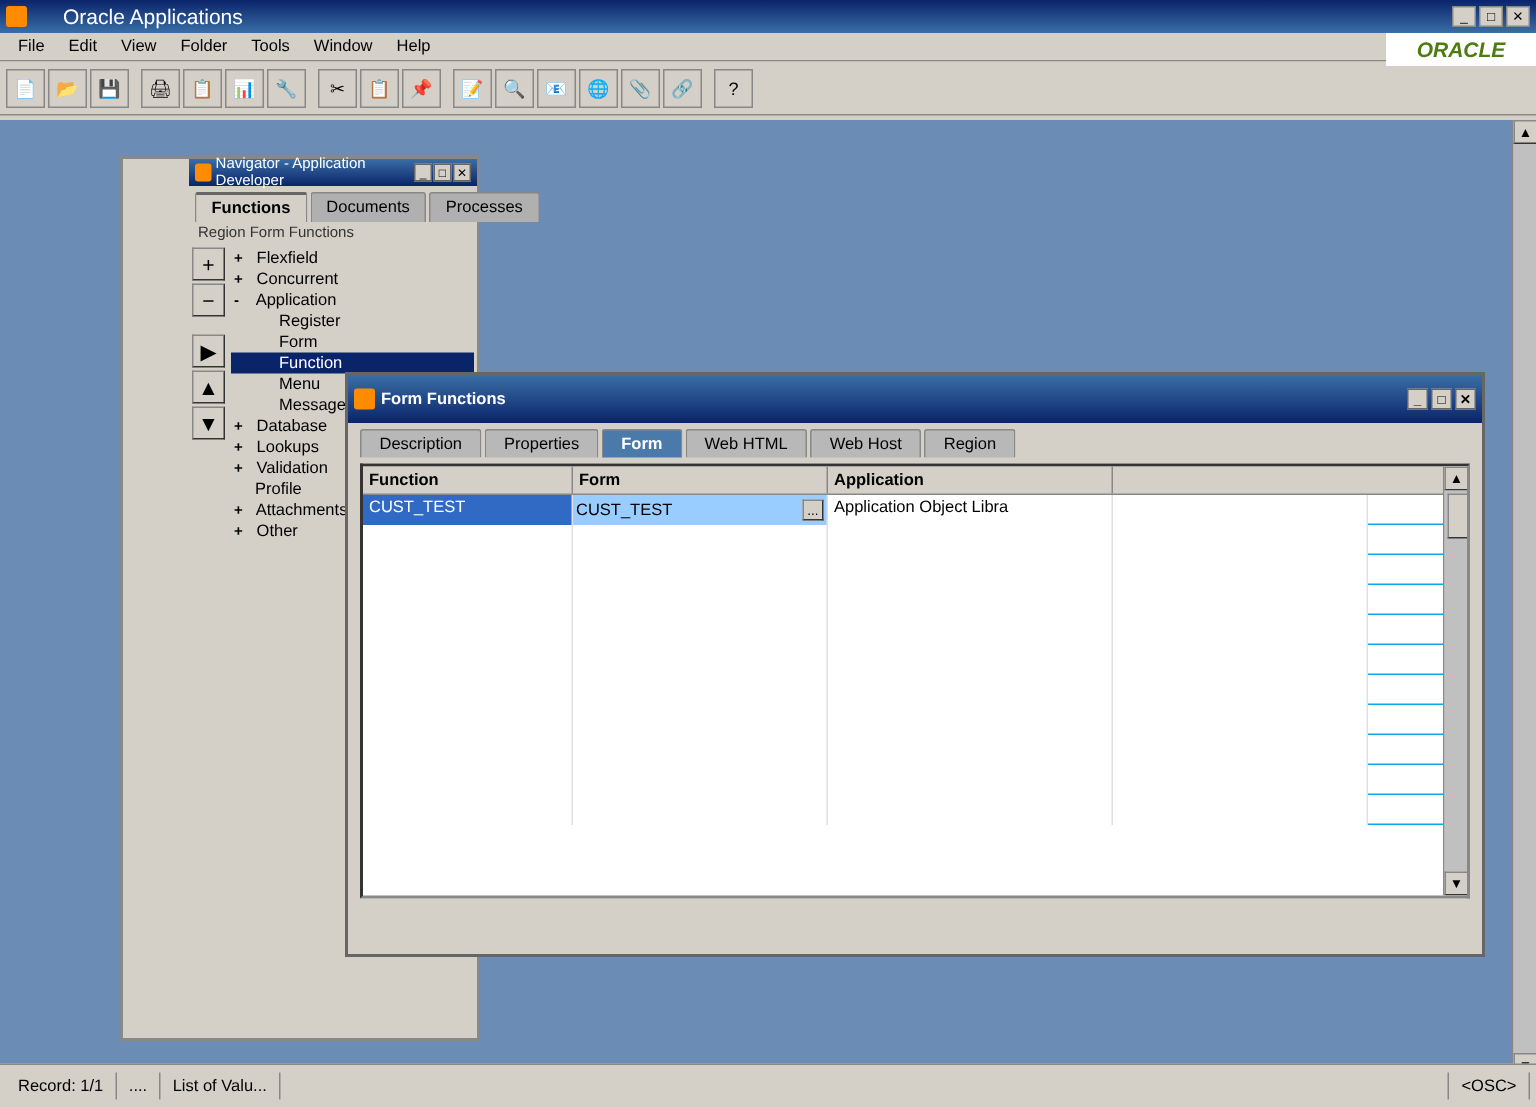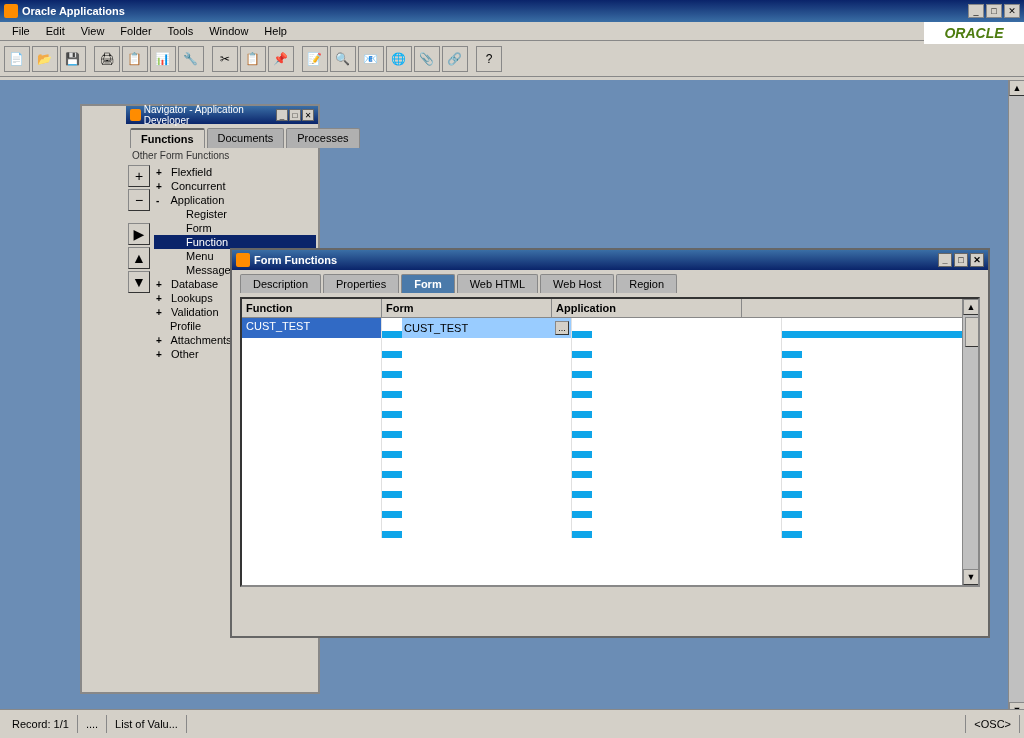--- a/index.html
+++ b/index.html
@@ -10,21 +10,21 @@
       background: linear-gradient(to bottom, #0a246a, #3a6ea5);
       color: white;
       height: 22px;
       display: flex;
       align-items: center;
       padding: 0 4px;
       justify-content: space-between;
     }
     .title-bar-left { display: flex; align-items: center; gap: 4px; }
     .title-bar-icon { width: 14px; height: 14px; background: #ff8c00; border-radius: 2px; }
-    .title-bar-text { font-size: 11px; font-weight: bold; }
+    .title-bar-text { font-size: 14px; font-weight: normal; margin-left: 20px; }
     .title-bar-buttons { display: flex; gap: 2px; }
     .title-btn { width: 16px; height: 14px; background: #d4d0c8; border: 1px solid #888; font-size: 9px; display: flex; align-items: center; justify-content: center; cursor: pointer; color: black; }
 
     
     .menu-bar {
       background: #d4d0c8;
       height: 19px;
       display: flex;
       align-items: center;
       padding: 0 4px;
@@ -155,21 +155,21 @@
       top: 168px;
       left: 230px;
       width: 760px;
       height: 390px;
       background: #d4d0c8;
       border: 2px solid #666;
     }
     .dialog-title-bar {
       background: linear-gradient(to bottom, #3a6ea5, #0a246a);
       color: white;
-      height: 20px;
+      height: 32px;
       display: flex;
       align-items: center;
       padding: 0 4px;
       justify-content: space-between;
       font-size: 11px;
       font-weight: bold;
     }
     .dialog-title-icon { width: 14px; height: 14px; background: #ff8c00; border-radius: 2px; margin-right: 4px; }
     .dialog-title-left { display: flex; align-items: center; }
     .dialog-title-btns { display: flex; gap: 2px; }
@@ -215,23 +215,22 @@
     .table-header-cell {
       padding: 3px 4px;
       font-size: 11px;
       font-weight: bold;
       border-right: 1px solid #888;
     }
     .table-body { overflow-y: auto; height: calc(100% - 24px); }
     .table-row {
       display: grid;
       grid-template-columns: 140px 170px 190px 170px;
-      border-bottom: 7px solid #0ea5e9;
+      border-bottom: 1px solid #0ea5e9;
       height: 20px;
-      gap: 20px;
     }
     .table-cell {
       padding: 2px 4px;
       font-size: 11px;
       border-right: 1px solid #e0e0e0;
       overflow: hidden;
       height: 20px;
       background: white;
     }
     .cell-btn { width: 14px; height: 14px; background: #d4d0c8; border: 1px outset #888; font-size: 9px; display: flex; align-items: center; justify-content: center; cursor: pointer; flex-shrink: 0; }
@@ -342,21 +341,21 @@
         <div class="nav-title-btn">✕</div>
       </div>
     </div>
 
     <div class="tab-bar">
       <div class="tab active">Functions</div>
       <div class="tab">Documents</div>
       <div class="tab">Processes</div>
     </div>
 
-    <div style="padding:2px 6px;font-size:10px;color:#333;">Other Form Functions</div>
+    <div style="padding:2px 6px;font-size:10px;color:#333;">Region Form Functions</div>
 
     <div class="tree-area">
       <div class="tree-buttons">
         <div class="tree-btn">+</div>
         <div class="tree-btn">−</div>
         <div style="height:8px;"></div>
         <div class="tree-btn">▶</div>
         <div class="tree-btn">▲</div>
         <div class="tree-btn">▼</div>
       </div>
@@ -410,20 +409,21 @@
         <div class="table-header-cell">Form</div>
         <div class="table-header-cell">Application</div>
       </div>
       <div class="table-body" id="table-body">
           <div class="table-row">
             <div class="table-cell" style="background: rgb(49, 106, 197); color: white;">CUST_TEST</div>
             <div class="table-cell" style="display: flex; align-items: center; padding: 1px 2px; background: rgb(153, 204, 255);">
               <span style="flex: 1 1 0%; font-size: 11px;">CUST_TEST</span>
               <div class="cell-btn">...</div>
             </div>
+            <div class="table-cell" style="background: white;">Application Object Libra</div>
             <div class="table-cell"></div>
           </div>
           <div class="table-row">
             <div class="table-cell"></div>
             <div class="table-cell" style="display: flex; align-items: center; padding: 1px 2px;"></div>
             <div class="table-cell"></div>
             <div class="table-cell"></div>
           </div>
           <div class="table-row">
             <div class="table-cell"></div>

